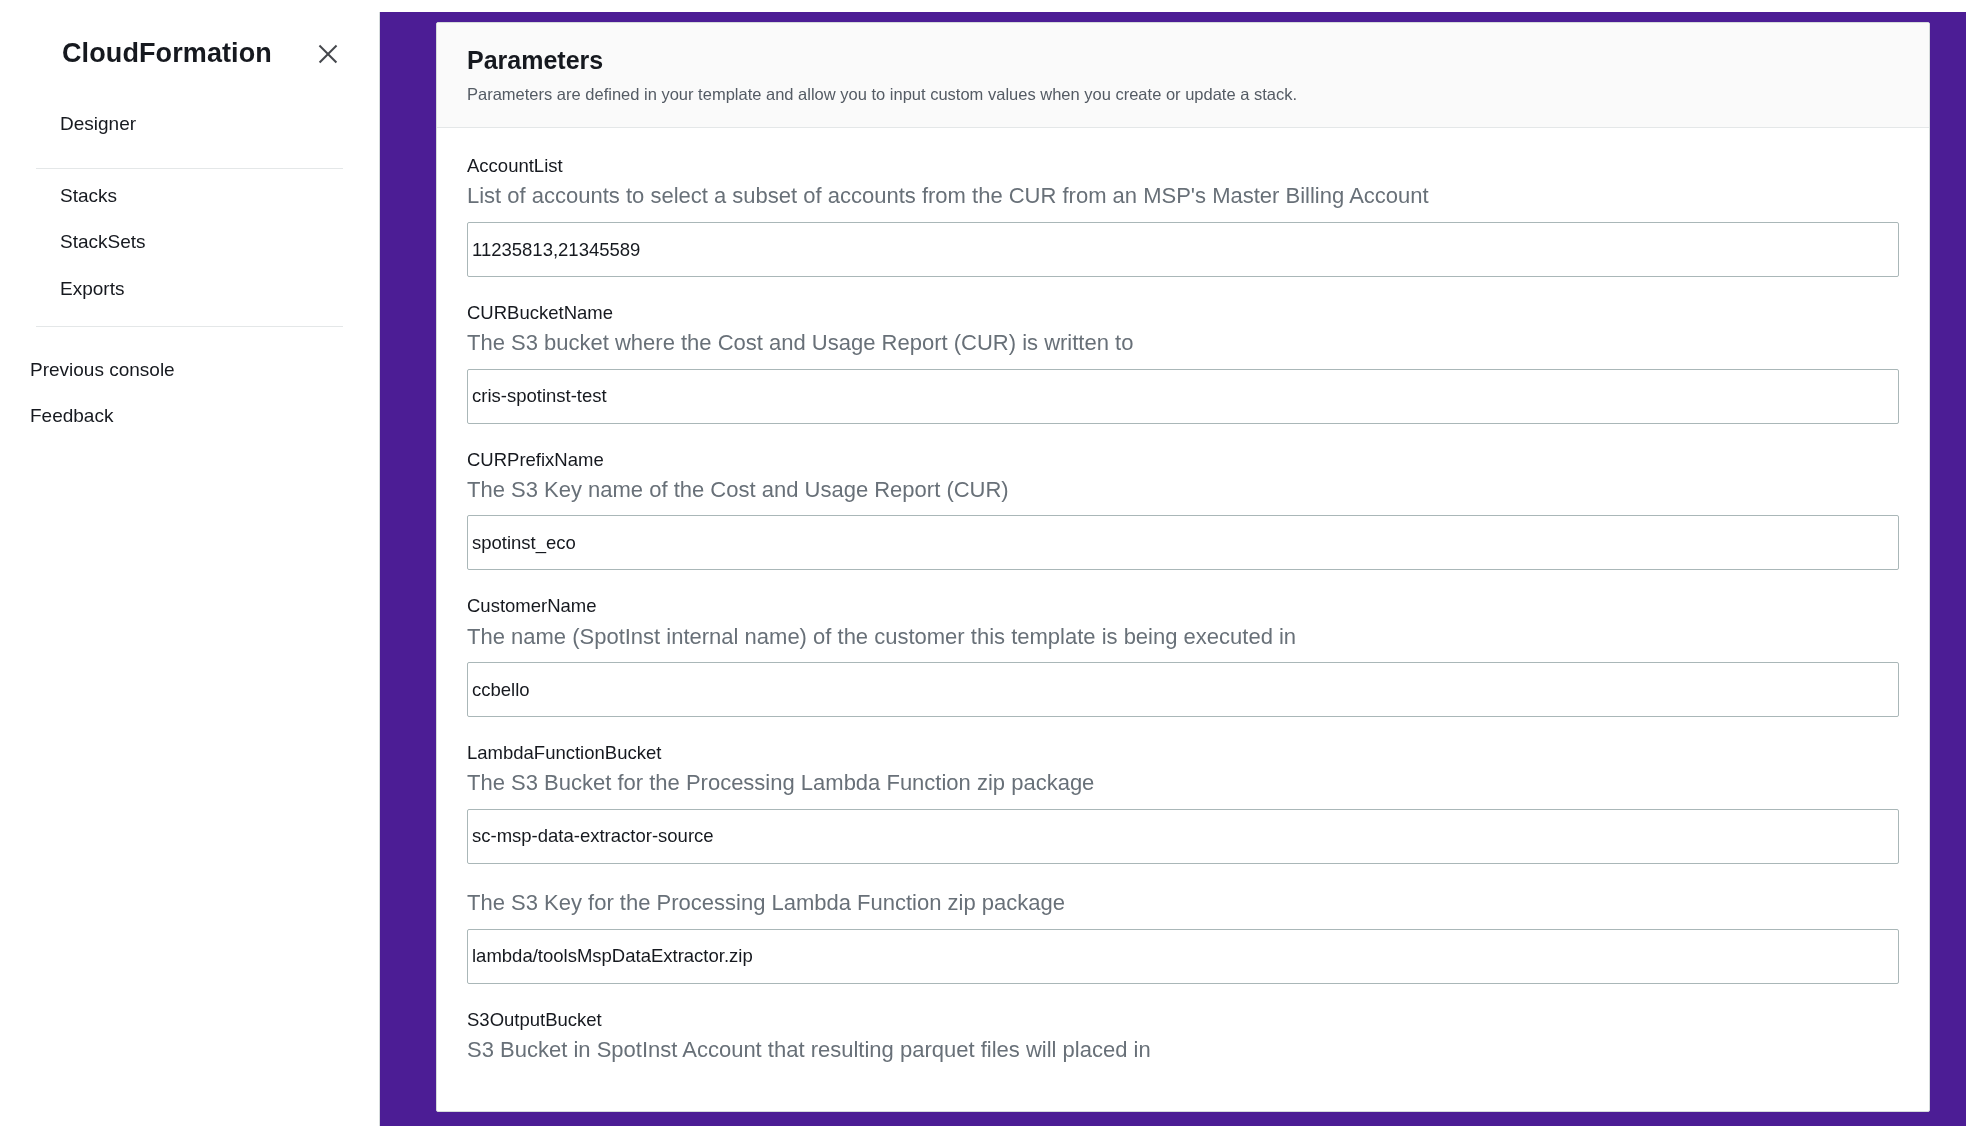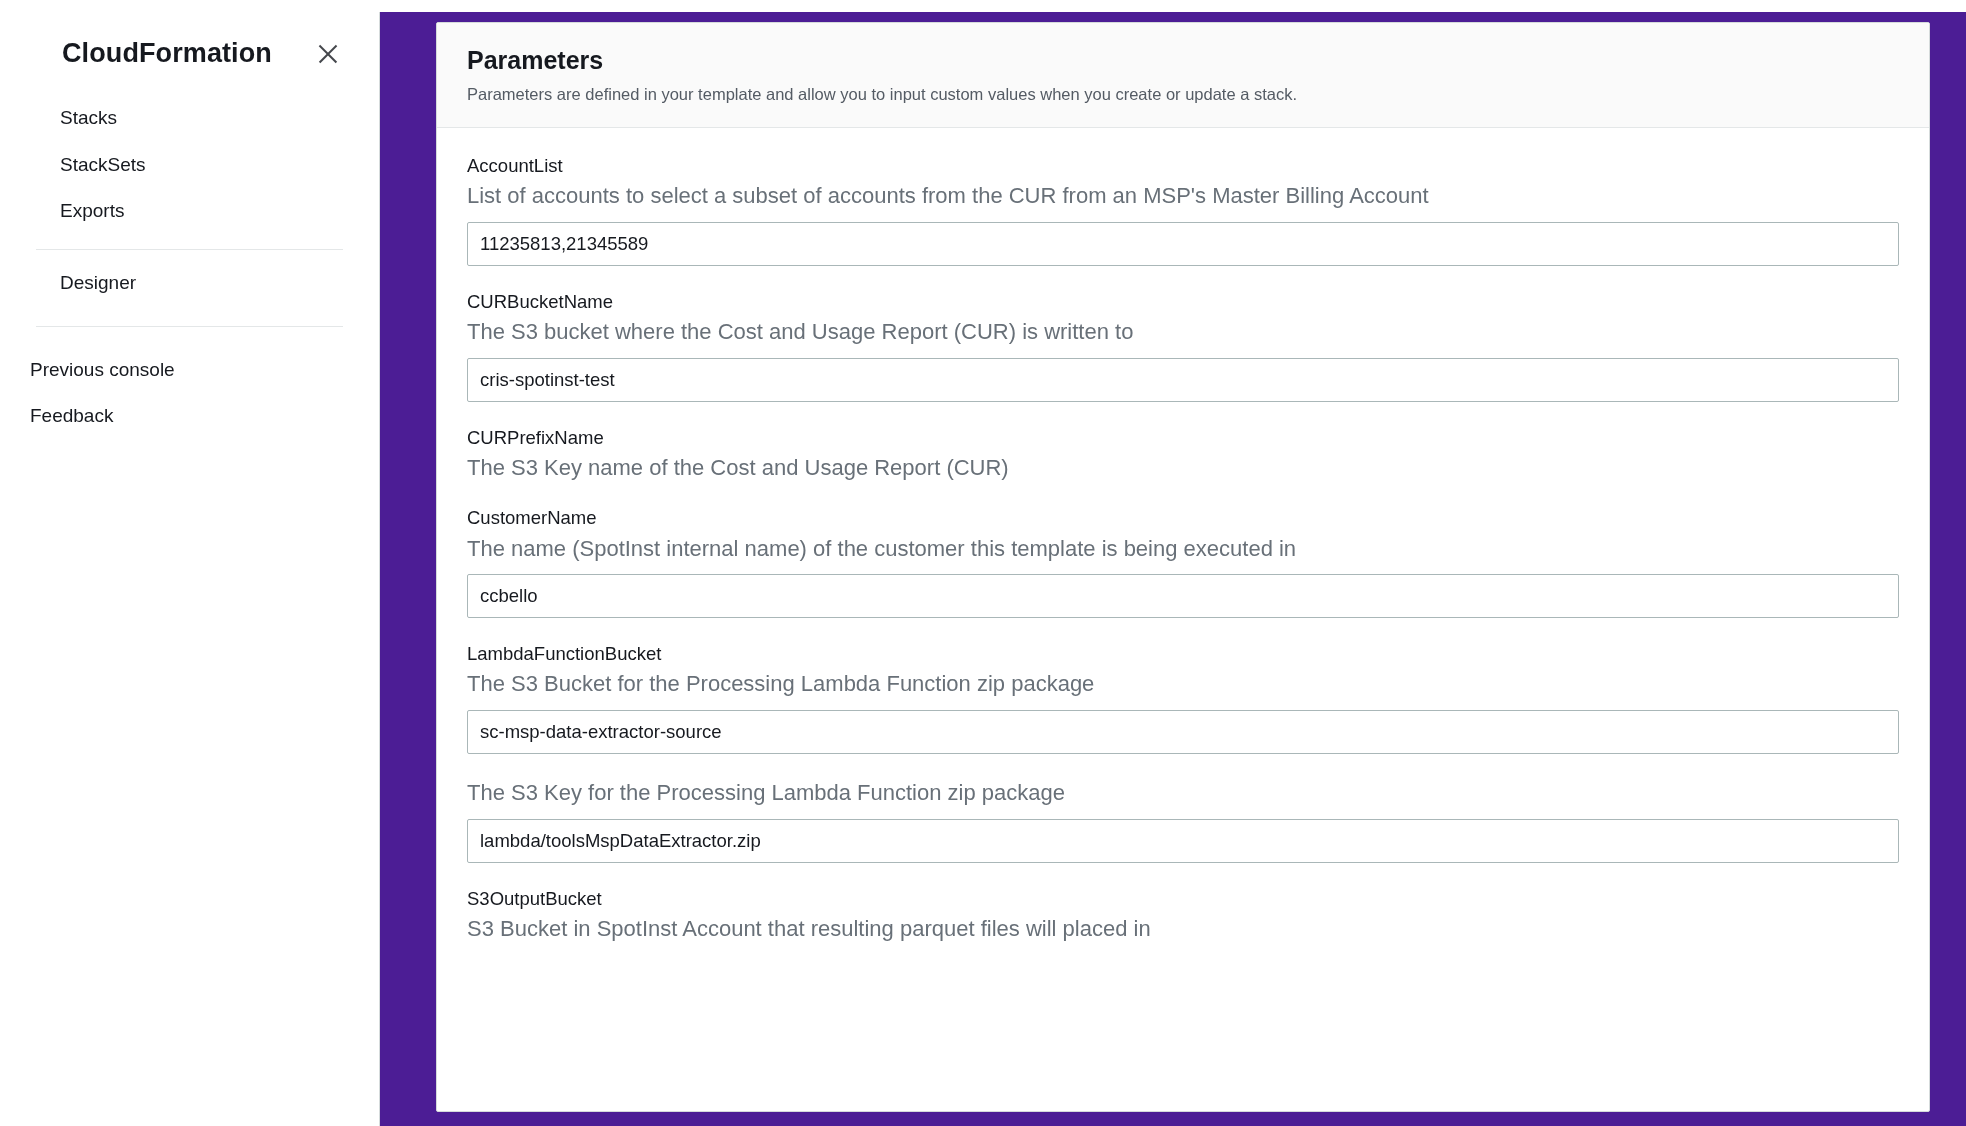--- a/index.html
+++ b/index.html
@@ -127,50 +127,50 @@
   }
   .field-desc {
     font-size: 22px;
     color: #687078;
     line-height: 1.35;
     margin-bottom: 11px;
   }
   .field-input {
     display: block;
     width: 100%;
-    height: 44px;
+    height: 55px;
     font-family: "Liberation Sans", sans-serif;
     font-size: 18.5px;
     color: #16191f;
-    padding: 6px 12px;
+    padding: 6px 4px;
     border: 1px solid #aab7b8;
     border-radius: 2px;
     background: #ffffff;
     outline: none;
   }
 </style>
 </head>
 <body>
 
 <div class="app">
 
   <nav class="sidebar">
     <div class="sidebar-header">
       <div class="sidebar-title">CloudFormation</div>
       <div class="close-icon"></div>
     </div>
 
     <div class="nav-group">
+      <div class="nav-item" style="padding-top:16px;padding-bottom:16px;">Designer</div>
+    </div>
+
+    <div class="nav-group">
       <div class="nav-item">Stacks</div>
       <div class="nav-item">StackSets</div>
       <div class="nav-item">Exports</div>
-    </div>
-
-    <div class="nav-group">
-      <div class="nav-item" style="padding-top:16px;padding-bottom:16px;">Designer</div>
     </div>
 
     <div class="nav-spacer"></div>
 
     <div class="nav-strong">Previous console</div>
     <div class="nav-strong">Feedback</div>
   </nav>
 
   <main class="main">
     <section class="panel">
@@ -189,20 +189,21 @@
 
         <div class="field">
           <div class="field-label">CURBucketName</div>
           <div class="field-desc">The S3 bucket where the Cost and Usage Report (CUR) is written to</div>
           <input class="field-input" type="text" value="cris-spotinst-test" style="">
         </div>
 
         <div class="field">
           <div class="field-label">CURPrefixName</div>
           <div class="field-desc">The S3 Key name of the Cost and Usage Report (CUR)</div>
+          <input class="field-input" type="text" value="spotinst_eco" style="">
         </div>
 
         <div class="field">
           <div class="field-label">CustomerName</div>
           <div class="field-desc">The name (SpotInst internal name) of the customer this template is being executed in</div>
           <input class="field-input" type="text" value="ccbello" style="">
         </div>
 
         <div class="field">
           <div class="field-label">LambdaFunctionBucket</div>

